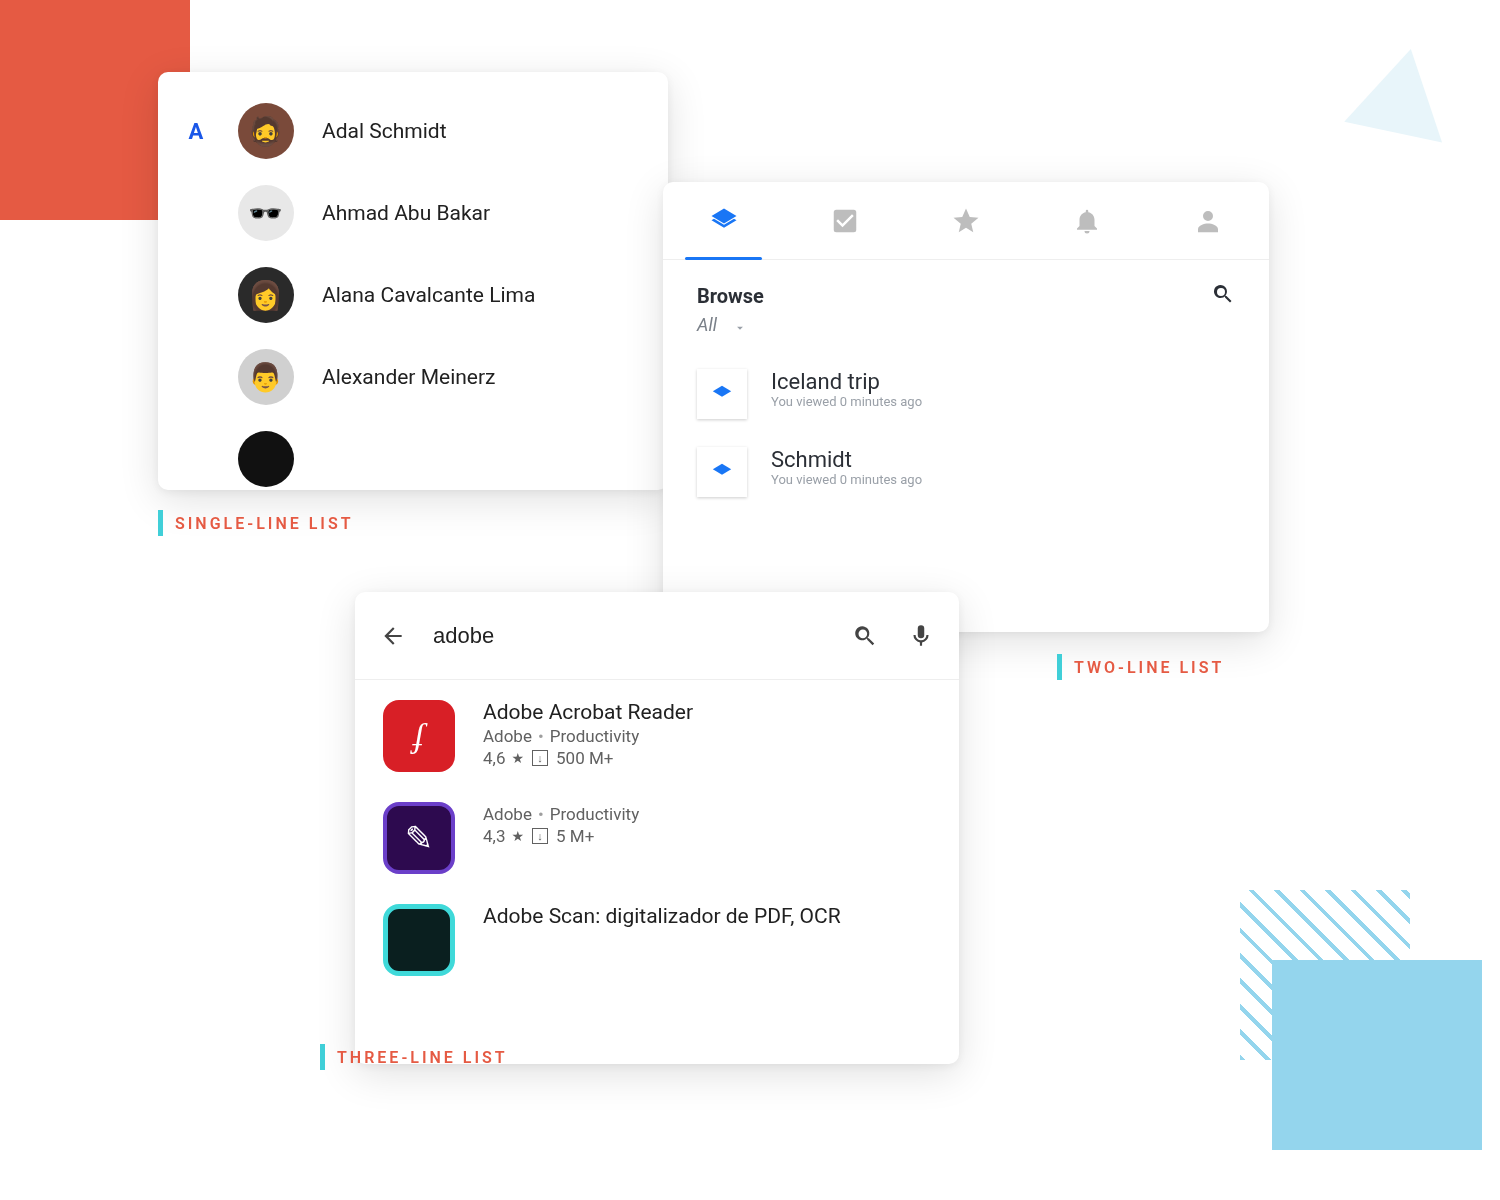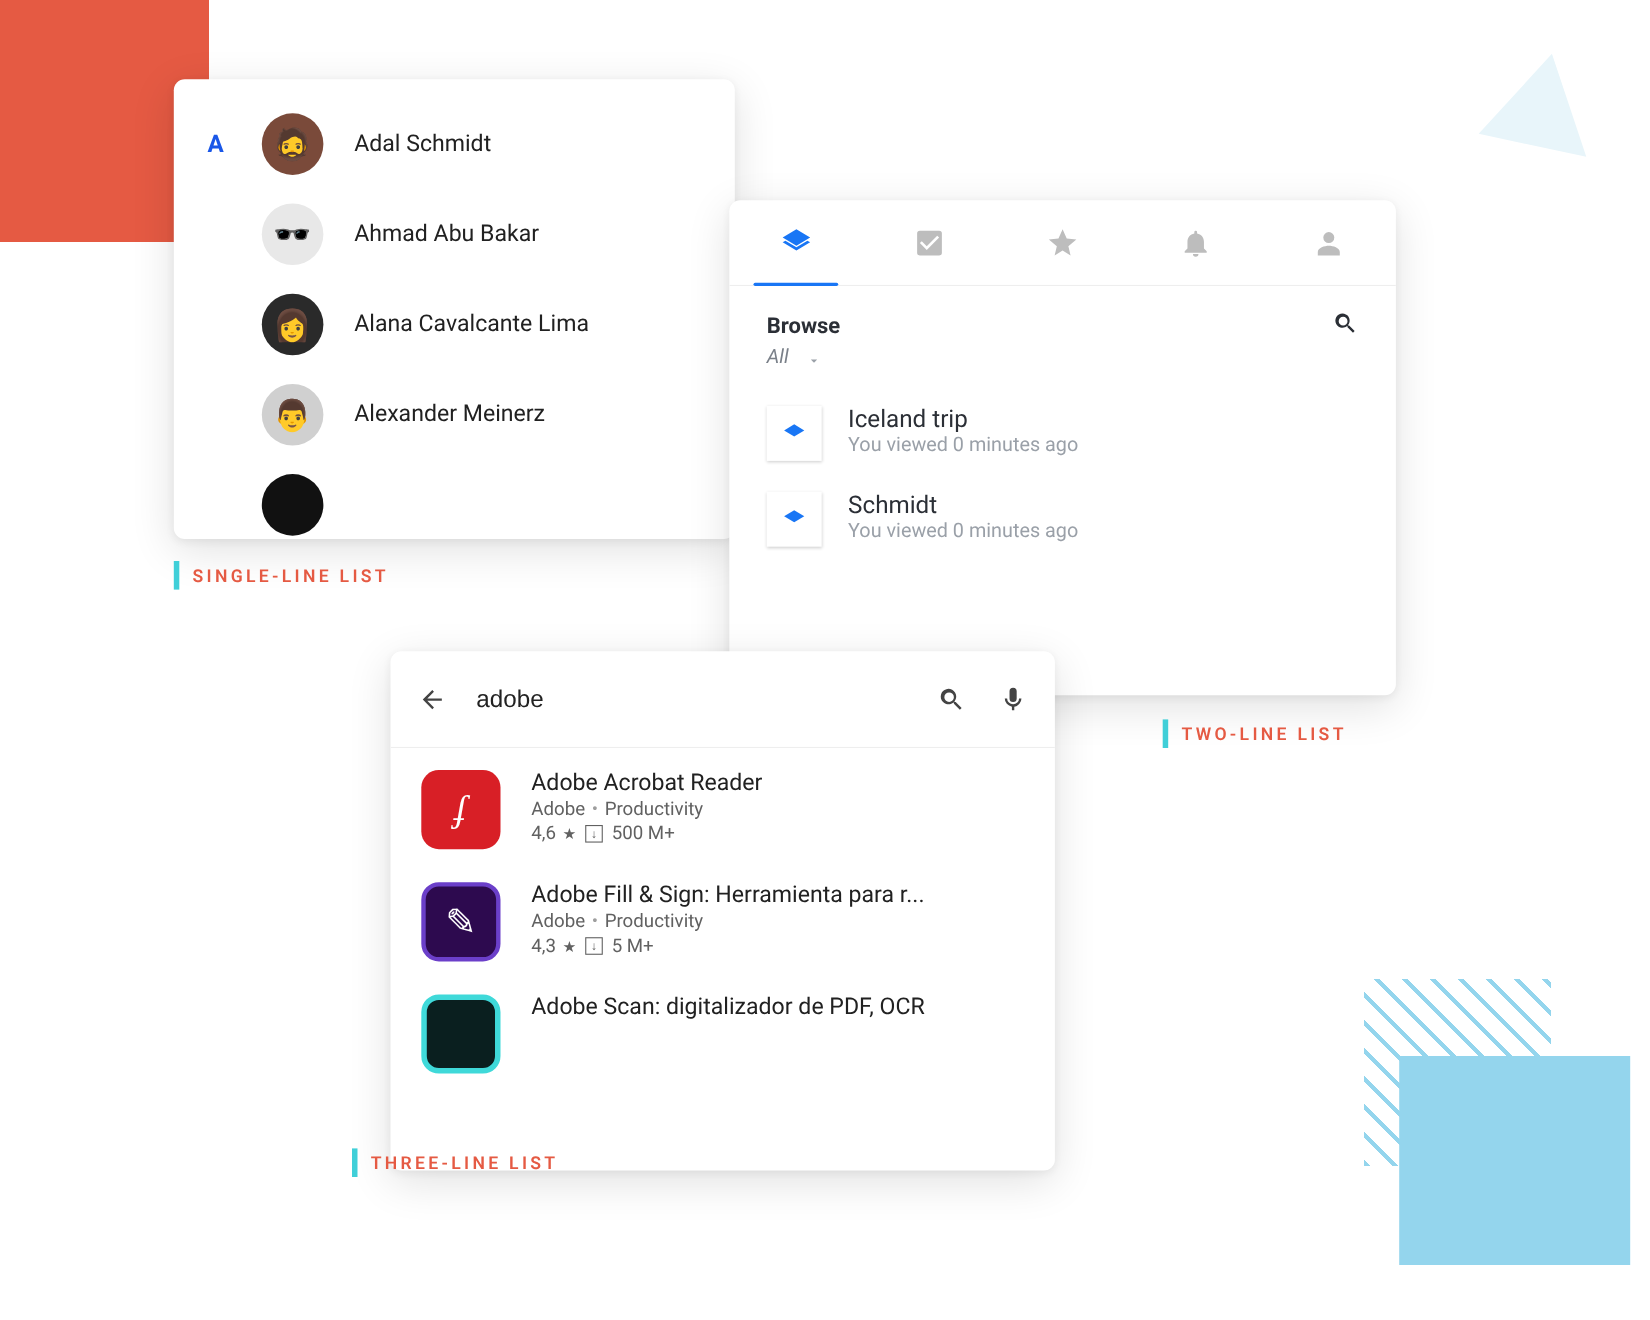--- a/index.html
+++ b/index.html
@@ -44,21 +44,21 @@
 .browse-header { display:flex; align-items:center; justify-content:space-between; padding:22px 34px 4px; }
 .browse-title { font-size:20px; font-weight:700; color:#2b2f36; }
 .search-icon-btn { cursor:pointer; }
 .filter-row { display:flex; align-items:flex-end; padding:0 34px 20px; gap:16px; cursor:pointer;font-style:italic; }
 .filter-text { font-size:18px; color:#7a8089; }
 .folder-row { display:flex; align-items:flex-start; padding:14px 34px; gap:24px; cursor:pointer; }
 .folder-icon { width:50px; height:50px; background:#fff; box-shadow:0 1px 3px rgba(0,0,0,0.2);
   display:flex; align-items:center; justify-content:center; }
 .folder-texts { display:flex; flex-direction:column; }
 .folder-name { font-size:22px; color:#2b2f36; }
-.folder-sub { font-size:18px; color:#9aa0a8; }
+.folder-sub { font-size:13px; color:#9aa0a8; }
 
 
 .apps { top:592px; left:355px; width:604px; height:472px; }
 .searchbar { display:flex; align-items:center; height:88px; padding:0 22px; gap:24px; border-bottom:1px solid #eee; }
 .search-input { flex:1; border:none; outline:none; font-size:22px; color:#222; }
 .icon-btn { width:32px; height:32px; display:flex; align-items:center; justify-content:center; cursor:pointer; }
 .icon-btn svg { width:26px; height:26px; fill:#444; }
 .app-row { display:flex; align-items:flex-start; padding:20px 28px 10px; gap:28px; cursor:pointer; }
 .app-icon { width:72px; height:72px; border-radius:16px; flex-shrink:0; display:flex; align-items:center; justify-content:center; font-size:34px; color:#fff; }
 .app-title { font-size:21px; color:#212121; white-space:nowrap; overflow:hidden; text-overflow:ellipsis; max-width:440px; }
@@ -214,21 +214,20 @@
           <span class="rating-star">★</span>
         <span class="dlicon">↓</span>
         <span>500 M+</span>
       </div>
     </div>
   </div>
 
   <div class="app-row">
     <div class="app-icon" style="background:#2d0a4f; border:4px solid #6b3fc9;">✎</div>
     <div>
-      <div class="app-title">Adobe Fill &amp; Sign: Herramienta para r...</div>
       <div class="meta-line">
         <span>Adobe</span>
           <span class="sep">•</span>
           <span>Productivity</span>
       </div>
       <div class="meta-line">
         <span>4,3</span>
           <span class="rating-star">★</span>
         <span class="dlicon">↓</span>
         <span>5 M+</span>

